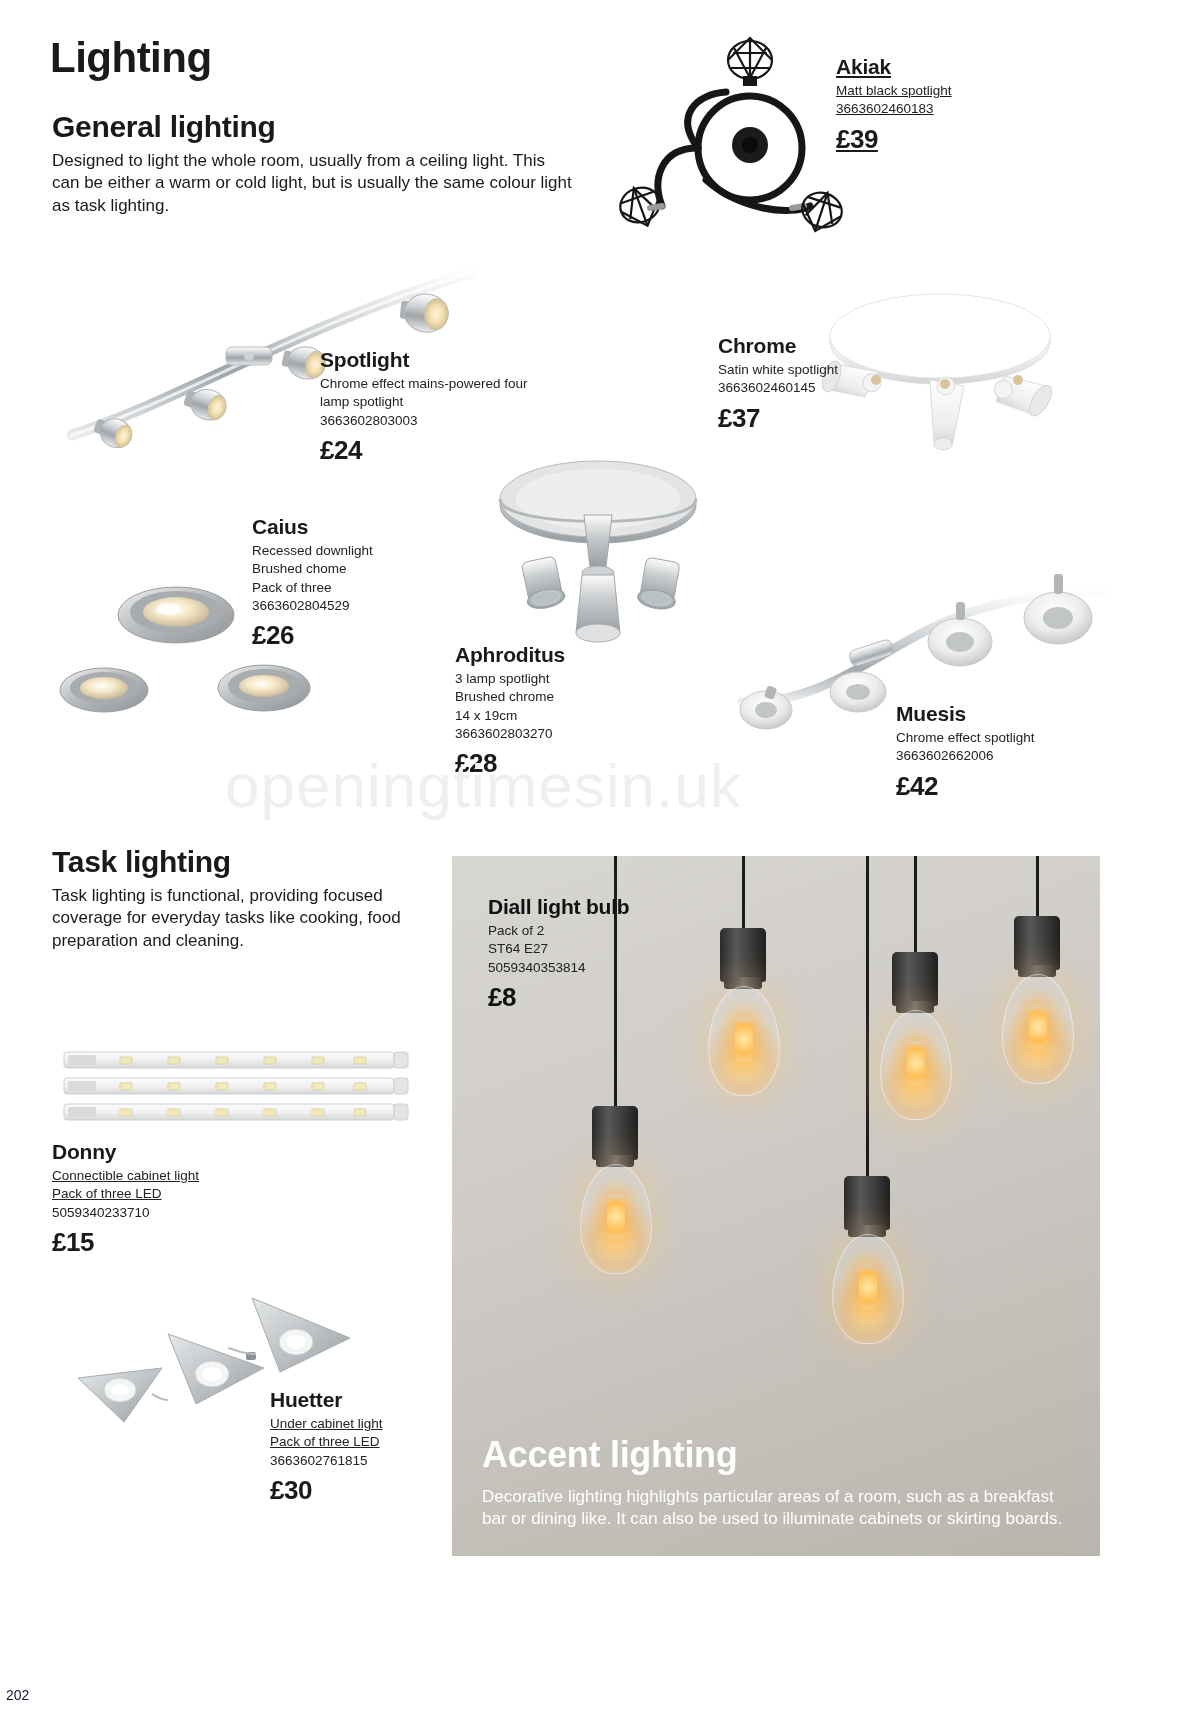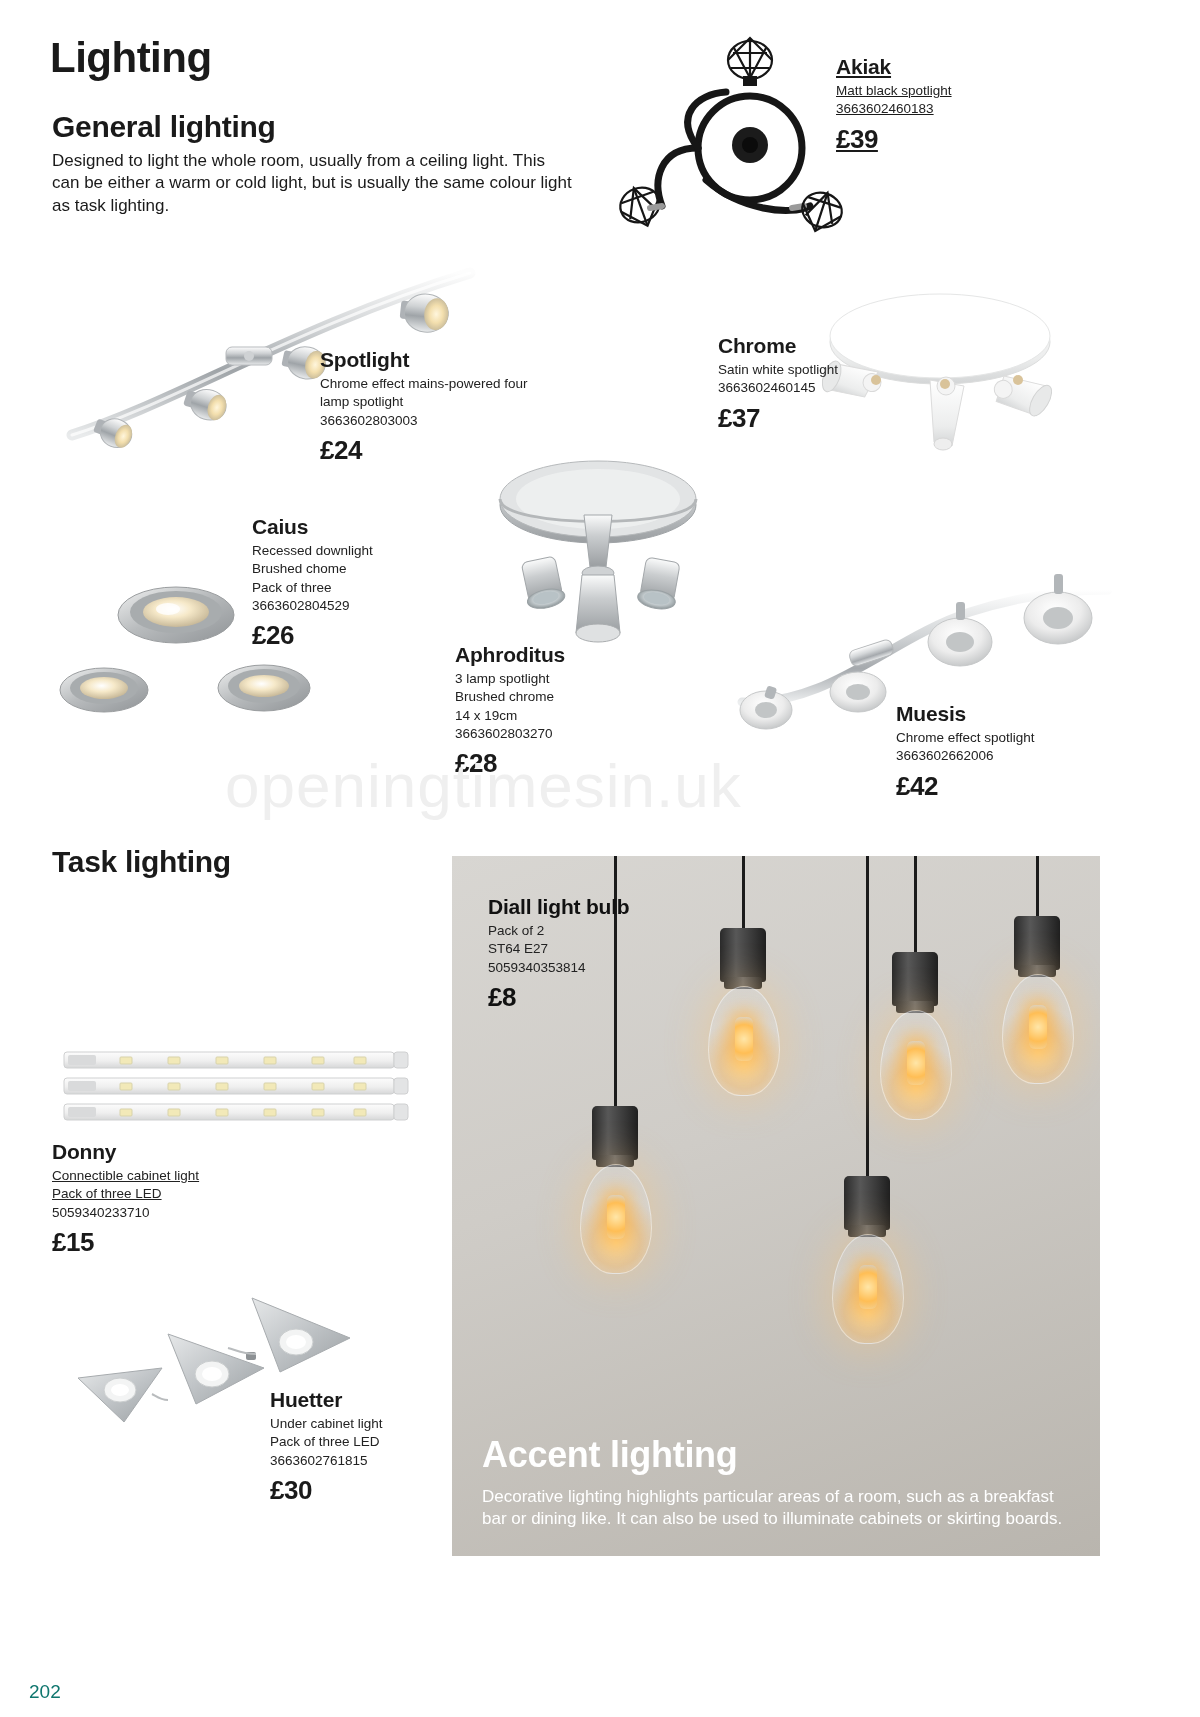--- a/index.html
+++ b/index.html
@@ -72,23 +72,22 @@
     letter-spacing: 1px;
     z-index: 5;
     pointer-events: none;
   }
 
   
   .page-number {
     position: absolute;
     left: 6px;
     bottom: 14px;
-    font-size: 19px;
-    color: #0f766e;
-    margin-left: 23px;
+    font-size: 14px;
+    color: #0f172a;
   }
 
   
   .block { position: absolute; }
 
   
   #general-intro { left: 52px; top: 110px; width: 520px; }
   
   #task-intro { left: 52px; top: 845px; width: 350px; }
 
@@ -489,20 +488,21 @@
     <h3 class="prod-name">Muesis</h3>
     <p class="prod-desc">Chrome effect spotlight</p>
     <p class="prod-desc">3663602662006</p>
     <div class="prod-price">£42</div>
   </div>
 
   <div class="watermark">openingtimesin.uk</div>
 
   <div class="block" id="task-intro">
     <h2 class="section-title">Task lighting</h2>
+    <p class="section-body">Task lighting is functional, providing focused coverage for everyday tasks like cooking, food preparation and cleaning.</p>
   </div>
 
   <div class="art" style="left:50px; top:1040px; width:380px; height:100px;">
     <svg width="380" height="100" viewBox="0 0 380 100">
       <defs>
         <linearGradient id="stripg" x1="0" y1="0" x2="0" y2="1">
           <stop offset="0%" stop-color="#fcfcfc"></stop>
           <stop offset="55%" stop-color="#efefef"></stop>
           <stop offset="100%" stop-color="#d6d7d8"></stop>
         </linearGradient>
@@ -586,21 +586,21 @@
         <ellipse cx="42" cy="28" rx="9" ry="6" fill="#ffffff"></ellipse>
       </g>
 
       <path d="M196 74 C 182 74, 176 70, 168 68" stroke="#b9bcbe" stroke-width="2" fill="none"></path>
       <path d="M108 120 C 100 120, 96 116, 92 114" stroke="#b9bcbe" stroke-width="2" fill="none"></path>
     </svg>
   </div>
 
   <div class="block" id="huetter-text">
     <h3 class="prod-name">Huetter</h3>
-    <p class="prod-desc" style="white-space:pre-line;">Under cabinet light
+    <p class="prod-desc" style="white-space:pre-line;text-decoration:underline;">Under cabinet light
 Pack of three LED</p>
     <p class="prod-desc">3663602761815</p>
     <div class="prod-price">£30</div>
   </div>
 
   <div id="accent-panel">
 
     <div class="pendant" style="left:118px; top:0; width:90px;">
       <div class="cord" style="height:250px;"></div>
       <div class="holder" style="top:250px;"></div>

